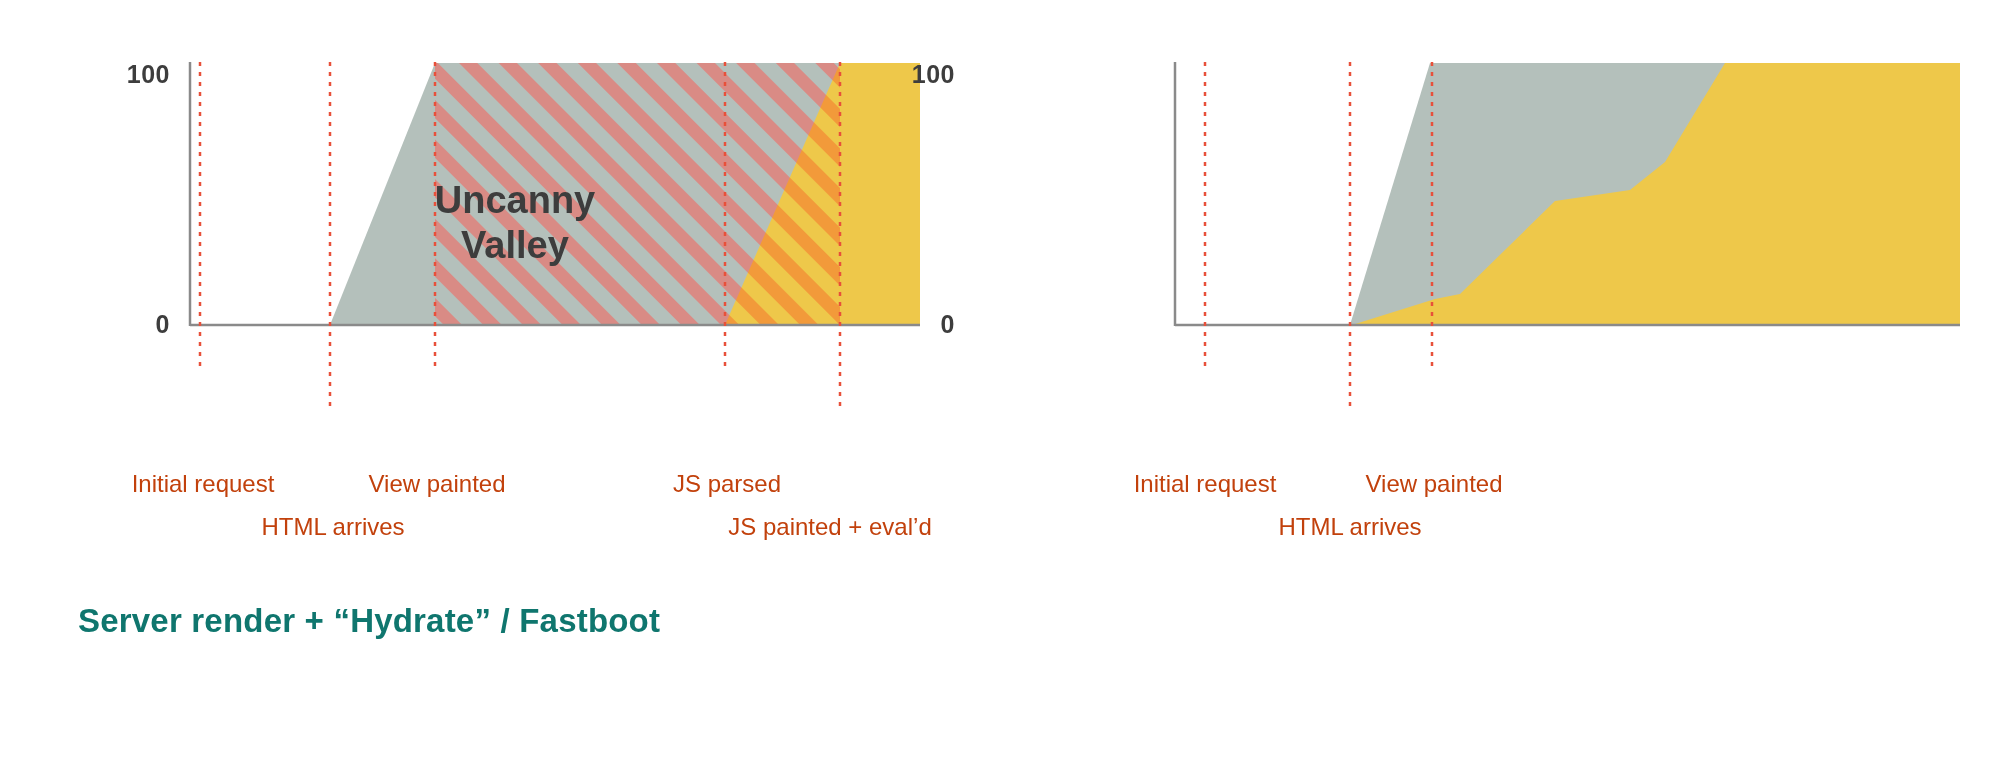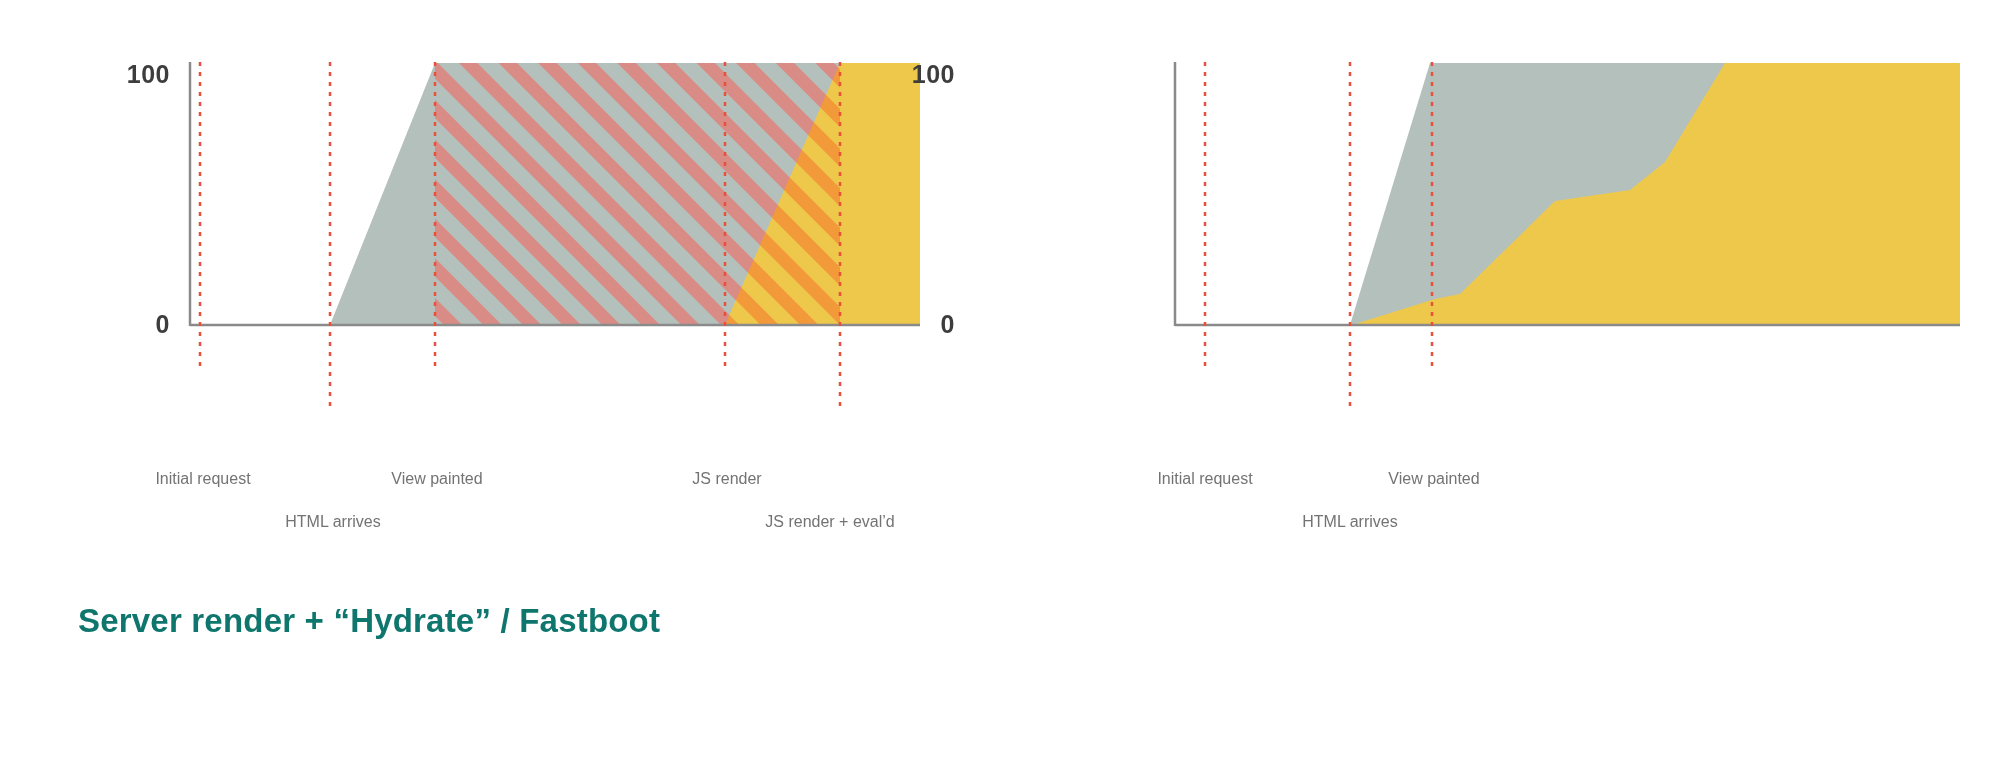--- a/index.html
+++ b/index.html
@@ -16,21 +16,21 @@
   .plot svg{display:block;}
 
   .ytick{
     position:absolute;
     font-size:25px;font-weight:bold;color:#3d3d3d;
     text-align:right;letter-spacing:0.5px;
   }
 
   .xlabel{
     position:absolute;
-    font-size:16px;color:#737373;
+    font-size:24px;color:#c2410c;
     white-space:nowrap;
   }
   .xlabel.center{transform:translateX(-50%);}
 
   .caption{
     position:absolute;
     font-size:33px;font-weight:bold;color:#0f766e;
     white-space:nowrap;letter-spacing:0.2px;
   }
   .uncanny{
@@ -87,26 +87,28 @@
       <line x1="190" y1="325" x2="920" y2="325" stroke="#8a8a8a" stroke-width="2.5"></line>
 
       <line x1="200" y1="62" x2="200" y2="372" stroke="#e8503a" stroke-width="2.5" stroke-dasharray="4 6"></line>
       <line x1="330" y1="62" x2="330" y2="412" stroke="#e8503a" stroke-width="2.5" stroke-dasharray="4 6"></line>
       <line x1="435" y1="62" x2="435" y2="372" stroke="#e8503a" stroke-width="2.5" stroke-dasharray="4 6"></line>
       <line x1="725" y1="62" x2="725" y2="372" stroke="#e8503a" stroke-width="2.5" stroke-dasharray="4 6"></line>
       <line x1="840" y1="62" x2="840" y2="412" stroke="#e8503a" stroke-width="2.5" stroke-dasharray="4 6"></line>
     </svg>
   </div>
 
+  <div class="uncanny" style="left:390px;top:178px;width:250px;">Uncanny
+Valley</div>
 
   <div class="xlabel center" style="left:203px;top:470px;">Initial request</div>
   <div class="xlabel center" style="left:333px;top:513px;">HTML arrives</div>
   <div class="xlabel center" style="left:437px;top:470px;">View painted</div>
-  <div class="xlabel center" style="left:727px;top:470px;">JS render</div>
-  <div class="xlabel center" style="left:830px;top:513px;">JS render + eval’d</div>
+  <div class="xlabel center" style="left:727px;top:470px;">JS parsed</div>
+  <div class="xlabel center" style="left:830px;top:513px;">JS painted + eval’d</div>
 
   <div class="caption" style="left:78px;top:602px;">Server render + “Hydrate” / Fastboot</div>
 </div>
 
 <div class="panel" id="panel-right">
 
   <div class="ytick" style="left:-155px;top:60px;width:110px;">100</div>
 
   <div class="ytick" style="left:-155px;top:310px;width:110px;">0</div>
 

